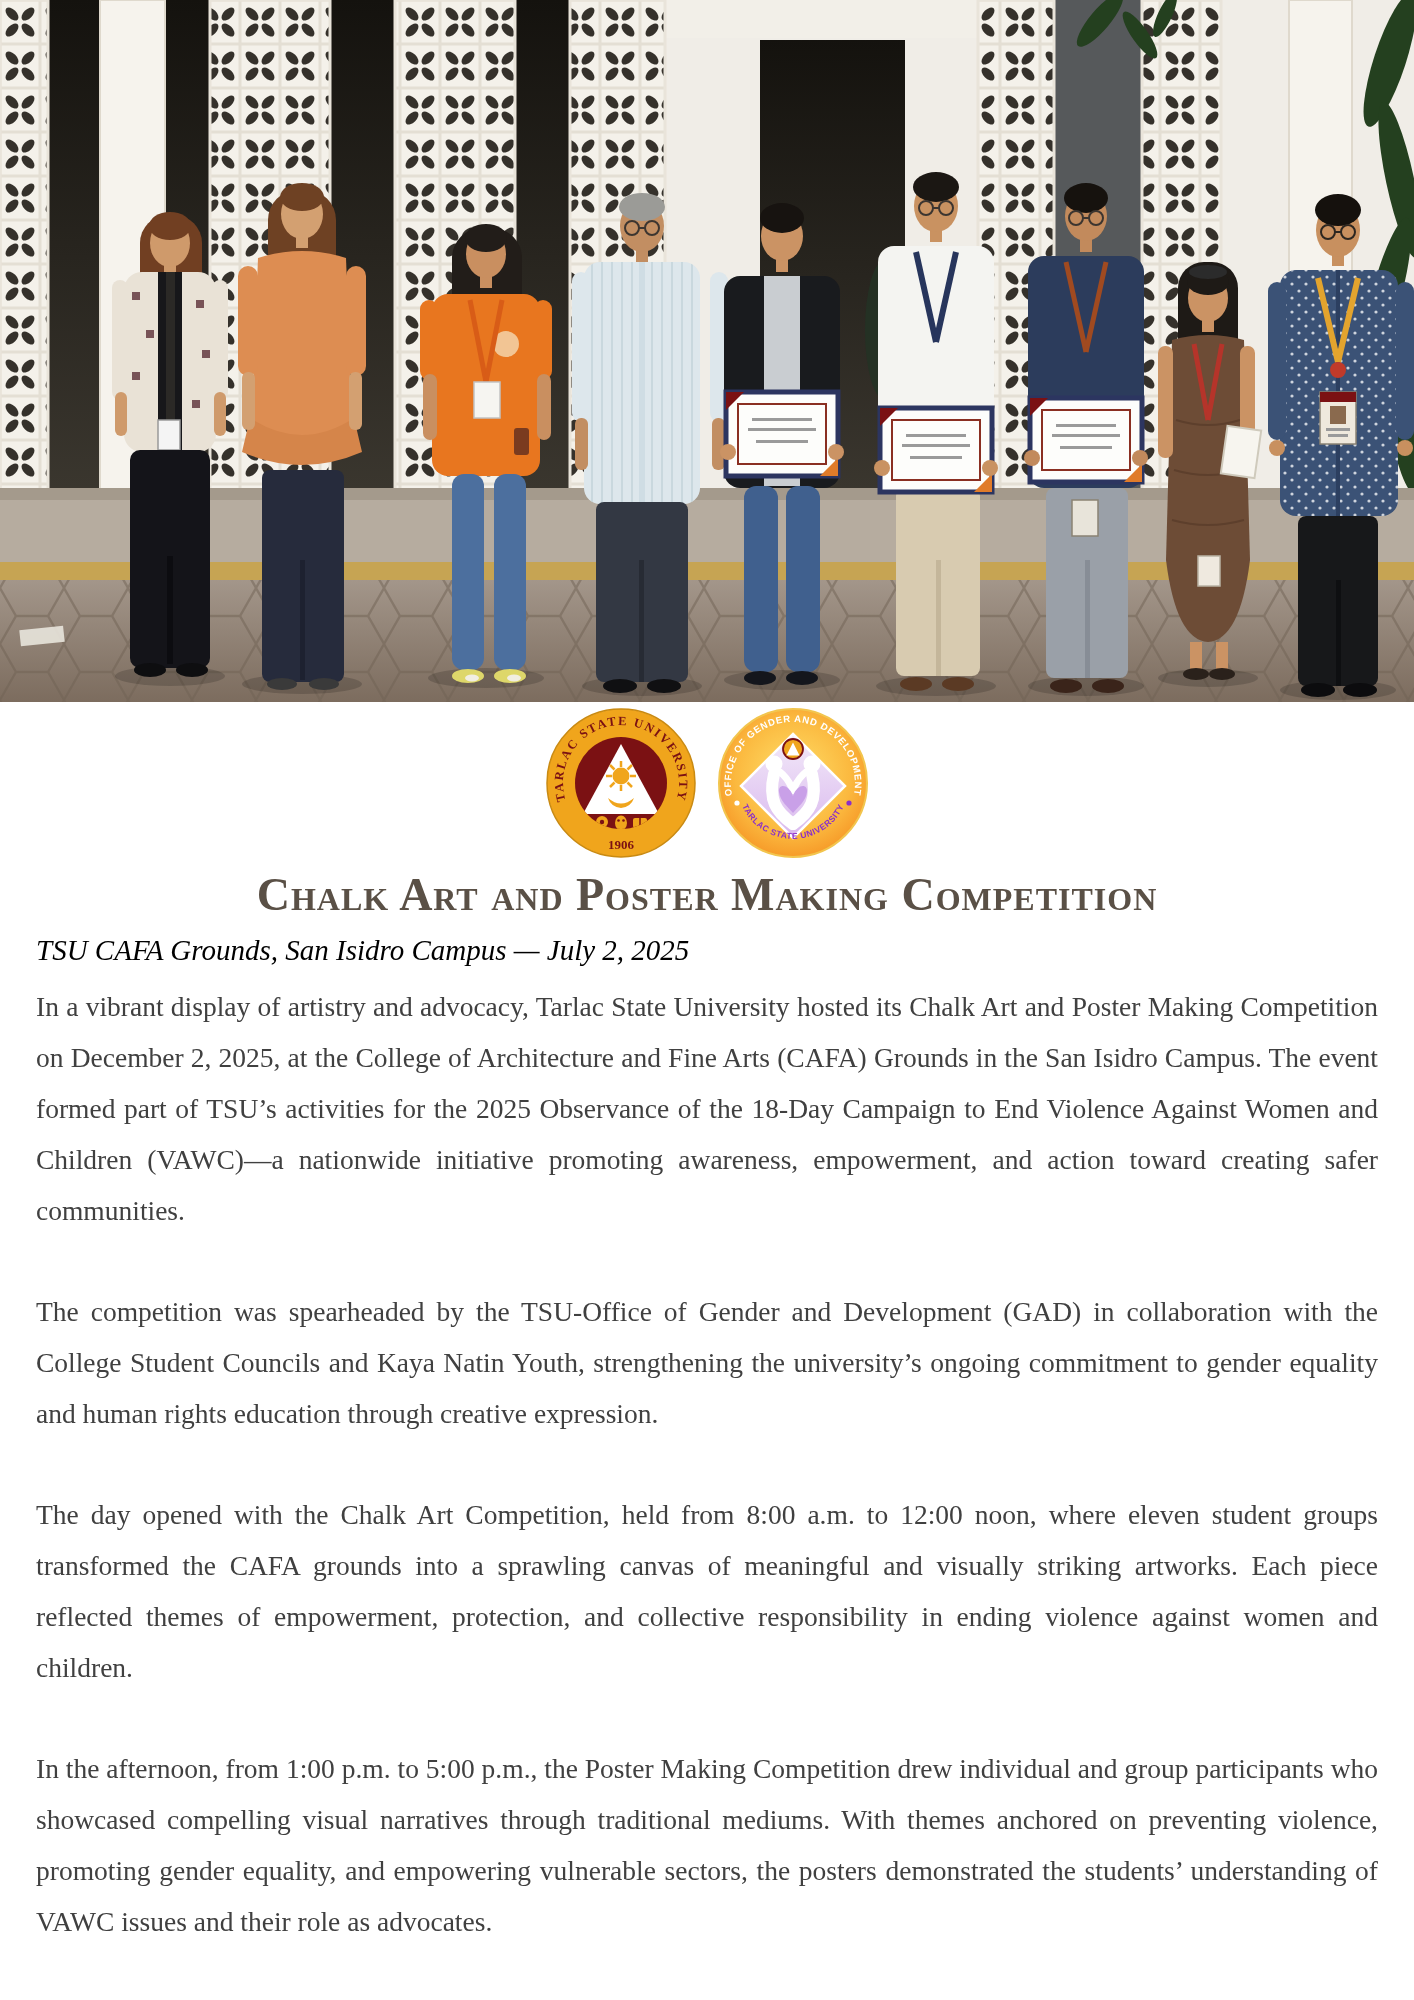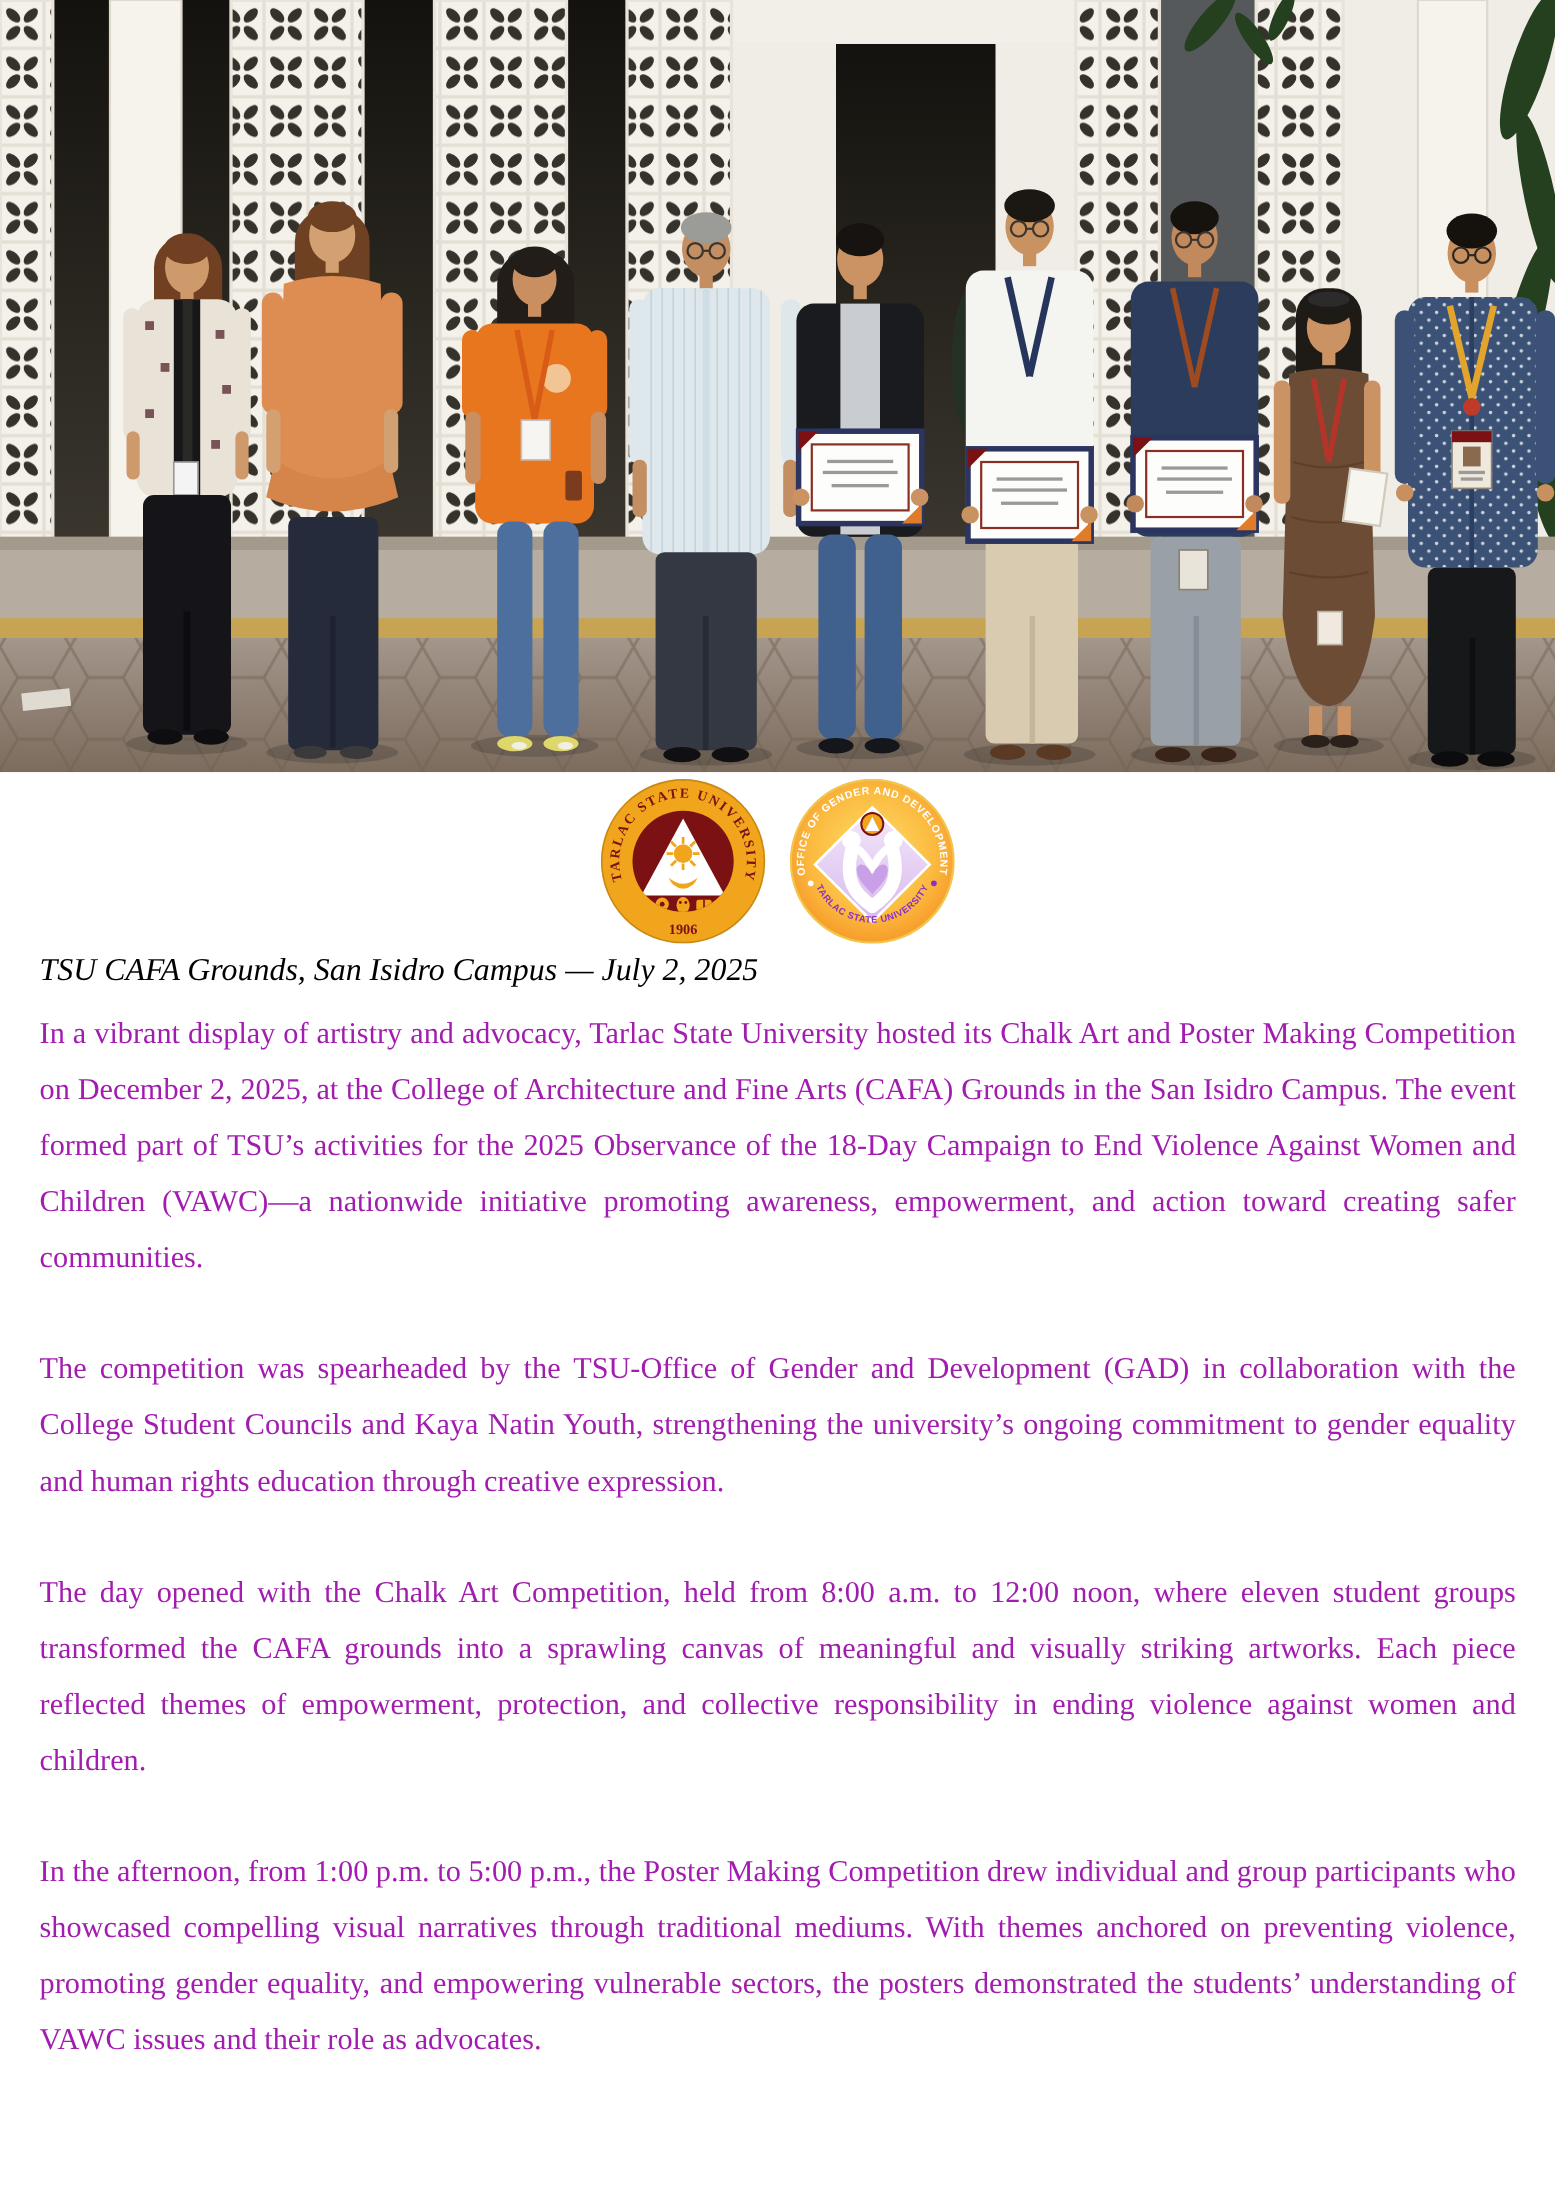--- a/index.html
+++ b/index.html
@@ -12,21 +12,21 @@
   .logo-row{display:flex;justify-content:center;align-items:center;gap:22px;margin:5px 0 0 0;height:152px;}
   .logo-row svg{display:block;}
   h1.title{
     text-align:center;font-variant:small-caps;font-weight:700;font-size:46px;line-height:56px;
     color:#5a5046;margin:8px 36px 4px 36px;letter-spacing:1px;font-family:"Liberation Serif",serif;
   }
   .byline{
     font-style:italic;font-size:29px;line-height:46px;margin:0 36px 8px 36px;color:#000;
   }
   .para{
-    font-size:27.5px;line-height:51px;text-align:justify;margin:0 36px 50px 36px;color:#a21caf;
+    font-size:27.5px;line-height:51px;text-align:justify;margin:0 36px 50px 36px;color:#404040;
   }
   .para:last-child{margin-bottom:0;}
 </style>
 </head>
 <body>
 
 <div class="page">
 
   <figure class="photo">
     <svg width="1414" height="702" viewBox="0 0 1414 702" xmlns="http://www.w3.org/2000/svg">
@@ -410,20 +410,21 @@
       <circle cx="131" cy="95" r="2.6" fill="#8b2fc9"></circle>
       <text font-family="Liberation Sans, sans-serif" font-size="9.5" font-weight="bold" fill="#ffffff" letter-spacing="0.8">
         <textPath href="#gadArcTop" startOffset="50%" text-anchor="middle">OFFICE OF GENDER AND DEVELOPMENT</textPath>
       </text>
       <text font-family="Liberation Sans, sans-serif" font-size="8.5" font-weight="bold" fill="#8b2fc9" letter-spacing="0.5">
         <textPath href="#gadArcBottom" startOffset="50%" text-anchor="middle">TARLAC STATE UNIVERSITY</textPath>
       </text>
     </svg>
   </div>
 
+  <h1 class="title">Chalk Art and Poster Making Competition</h1>
 
   <p class="byline">TSU CAFA Grounds, San Isidro Campus — July 2, 2025</p>
 
   <p class="para">In a vibrant display of artistry and advocacy, Tarlac State University hosted its Chalk Art and Poster Making Competition on December 2, 2025, at the College of Architecture and Fine Arts (CAFA) Grounds in the San Isidro Campus. The event formed part of TSU’s activities for the 2025 Observance of the 18-Day Campaign to End Violence Against Women and Children (VAWC)—a nationwide initiative promoting awareness, empowerment, and action toward creating safer communities.</p>
   <p class="para">The competition was spearheaded by the TSU-Office of Gender and Development (GAD) in collaboration with the College Student Councils and Kaya Natin Youth, strengthening the university’s ongoing commitment to gender equality and human rights education through creative expression.</p>
   <p class="para">The day opened with the Chalk Art Competition, held from 8:00 a.m. to 12:00 noon, where eleven student groups transformed the CAFA grounds into a sprawling canvas of meaningful and visually striking artworks. Each piece reflected themes of empowerment, protection, and collective responsibility in ending violence against women and children.</p>
   <p class="para">In the afternoon, from 1:00 p.m. to 5:00 p.m., the Poster Making Competition drew individual and group participants who showcased compelling visual narratives through traditional mediums. With themes anchored on preventing violence, promoting gender equality, and empowering vulnerable sectors, the posters demonstrated the students’ understanding of VAWC issues and their role as advocates.</p>
 
 </div>
 

